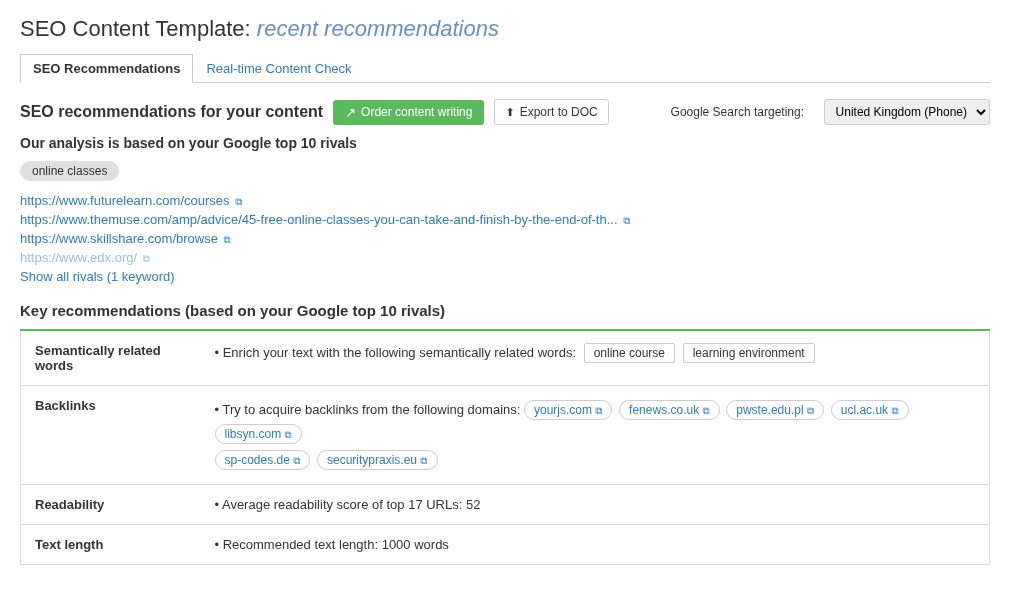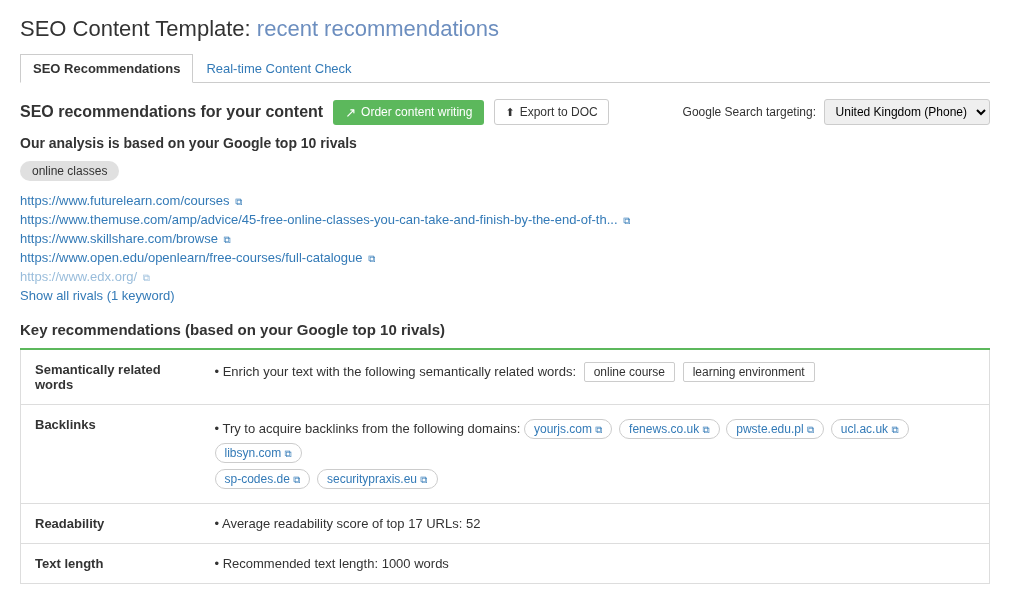--- a/index.html
+++ b/index.html
@@ -13,20 +13,21 @@
     }
     h1.page-title {
       font-size: 22px;
       font-weight: normal;
       color: #333;
       margin-bottom: 12px;
     }
     h1.page-title span.highlight {
       color: #6c8ebf;
       font-weight: normal;
+      font-style: italic;
     }
     .tabs {
       display: flex;
       border-bottom: 1px solid #ccc;
       margin-bottom: 16px;
     }
     .tab {
       padding: 6px 12px;
       font-size: 13px;
       cursor: pointer;
@@ -73,21 +74,21 @@
       cursor: pointer;
       font-size: 12px;
       display: flex;
       align-items: center;
       gap: 5px;
     }
     .google-targeting {
       margin-left: auto;
       display: flex;
       align-items: center;
-      gap: 8px;
+      gap: 20px;
       font-size: 12px;
       color: #333;
     }
     .google-targeting select {
       font-size: 12px;
       padding: 4px 6px;
       border: 1px solid #ccc;
       border-radius: 3px;
       text-align: right;
     }
@@ -231,24 +232,20 @@
     <span class="ext-icon">⧉</span>
   </li>
   <li>
     <a href="#">https://www.themuse.com/amp/advice/45-free-online-classes-you-can-take-and-finish-by-the-end-of-th...</a>
     <span class="ext-icon">⧉</span>
   </li>
   <li>
     <a href="#">https://www.skillshare.com/browse</a>
     <span class="ext-icon">⧉</span>
   </li>
-  <li>
-    <a href="#">https://www.open.edu/openlearn/free-courses/full-catalogue</a>
-    <span class="ext-icon">⧉</span>
-  </li>
   <li class="item5">
     <a href="#">https://www.edx.org/</a>
     <span class="ext-icon">⧉</span>
   </li>
 </ol>
 
 <a href="#" class="show-all-link">Show all rivals (1 keyword)</a>
 
 <h3 class="key-recs-title">Key recommendations (based on your Google top 10 rivals)</h3>
 

